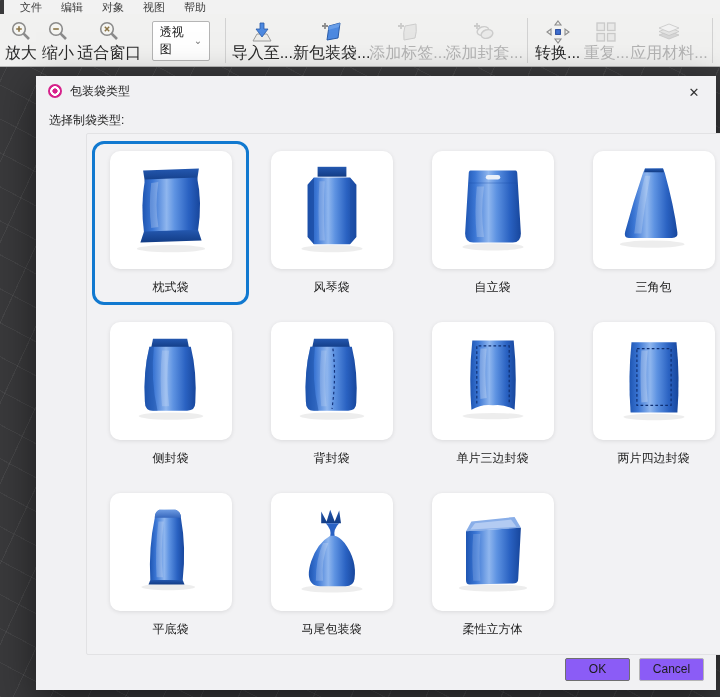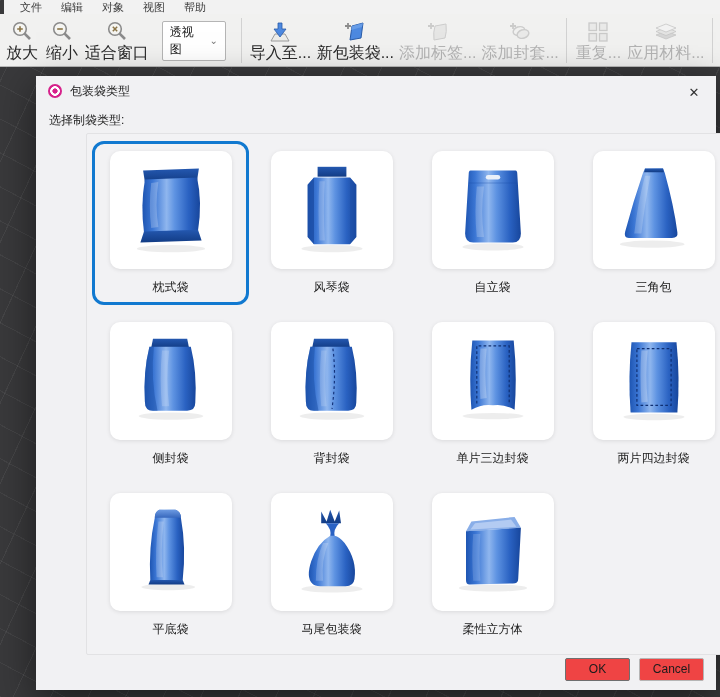--- a/index.html
+++ b/index.html
@@ -49,21 +49,21 @@
   .tile { width:157px; border:3px solid transparent; border-radius:12px;
     padding:7px 0 8px 0; display:flex; flex-direction:column; align-items:center; cursor:default; }
   .tile.selected { border-color:#1179d0; }
   .card { width:122px; height:118px; background:#ffffff; border-radius:10px;
     box-shadow:0 1px 4px rgba(0,0,0,0.10); display:flex; align-items:center; justify-content:center; }
   .card svg { width:108px; height:108px; }
   .bag-label { margin-top:11px; font-size:12px; color:#222; text-align:center; line-height:14px; }
 
   .dlg-footer { position:absolute; left:0; right:0; bottom:0; height:35px;
     display:flex; justify-content:flex-end; align-items:center; gap:9px; padding:0 12px 7px 0; }
-  .btn { width:65px; height:23px; font-size:12px; color:#1c1c1c; background:#ef4444;
+  .btn { width:65px; height:23px; font-size:12px; color:#1c1c1c; background:#8b5cf6;
     border-radius:2px; display:flex; align-items:center; justify-content:center; cursor:default; }
   .btn-ok { border:1px solid #6f6f6f; }
   .btn-cancel { border:1px solid #b5b5b5; }
 </style>
 </head>
 <body>
 
 <svg width="0" height="0" style="position:absolute">
   <defs>
     <linearGradient id="gA" x1="0" y1="0" x2="1" y2="0">
@@ -165,20 +165,34 @@
       <span class="ticon">
         <svg width="26" height="26" viewBox="0 0 26 26">
             <path d="M6 4 V10 M3 7 H9" stroke="#a6a6a6" stroke-width="1.8"></path>
             <ellipse cx="12" cy="12" rx="6" ry="4.2" fill="none" stroke="#a8a8a8" stroke-width="1.4" transform="rotate(-18 12 12)"></ellipse>
             <ellipse cx="16" cy="15" rx="6" ry="4.2" fill="#e4e4e0" stroke="#a8a8a8" stroke-width="1.4" transform="rotate(-18 16 15)"></ellipse>
           </svg>
       </span>
       <span class="tlabel">添加封套...</span>
     </div>
     <div class="tsep"></div>
+    <div class="tbtn">
+      <span class="ticon">
+        <svg width="26" height="26" viewBox="0 0 26 26">
+            <g fill="#f0f0ec" stroke="#8c8c8c" stroke-width="1.1">
+              <path d="M13 2 L16 6 H10 Z"></path>
+              <path d="M13 24 L10 20 H16 Z"></path>
+              <path d="M2 13 L6 10 V16 Z"></path>
+              <path d="M24 13 L20 16 V10 Z"></path>
+            </g>
+            <rect x="10.6" y="10.6" width="4.8" height="4.8" fill="#3f6fd0" stroke="#24489c" stroke-width="1"></rect>
+          </svg>
+      </span>
+      <span class="tlabel">转换...</span>
+    </div>
     <div class="tbtn disabled">
       <span class="ticon">
         <svg width="26" height="26" viewBox="0 0 26 26">
             <g fill="#e2e2de" stroke="#a4a4a4" stroke-width="1.3">
               <rect x="4" y="4" width="7.5" height="7.5"></rect>
               <rect x="14.5" y="4" width="7.5" height="7.5"></rect>
               <rect x="4" y="14.5" width="7.5" height="7.5"></rect>
               <rect x="14.5" y="14.5" width="7.5" height="7.5"></rect>
             </g>
           </svg>

